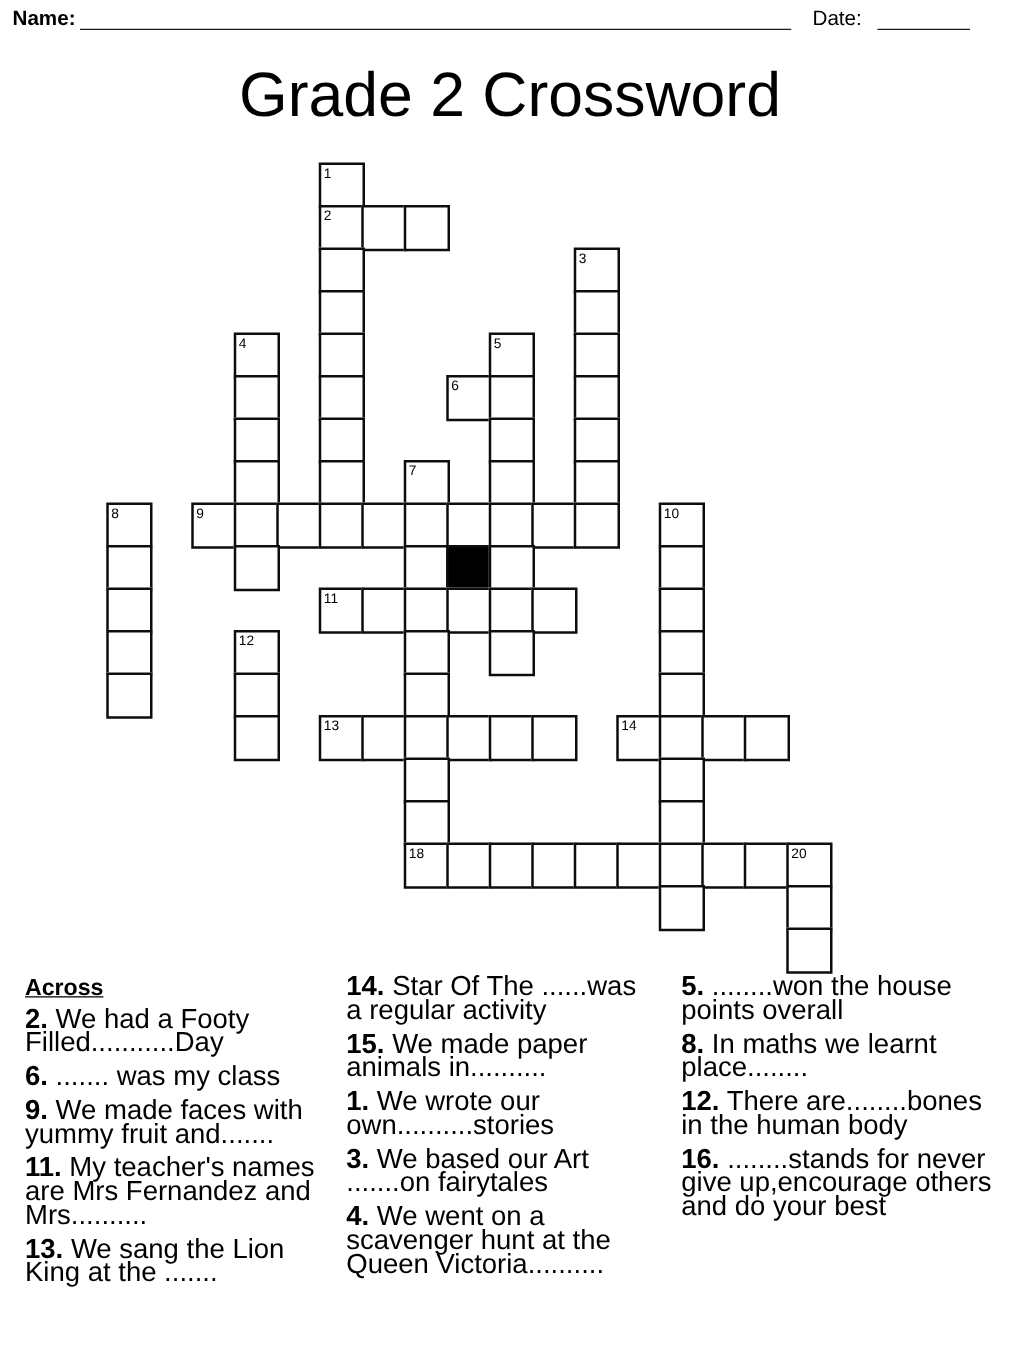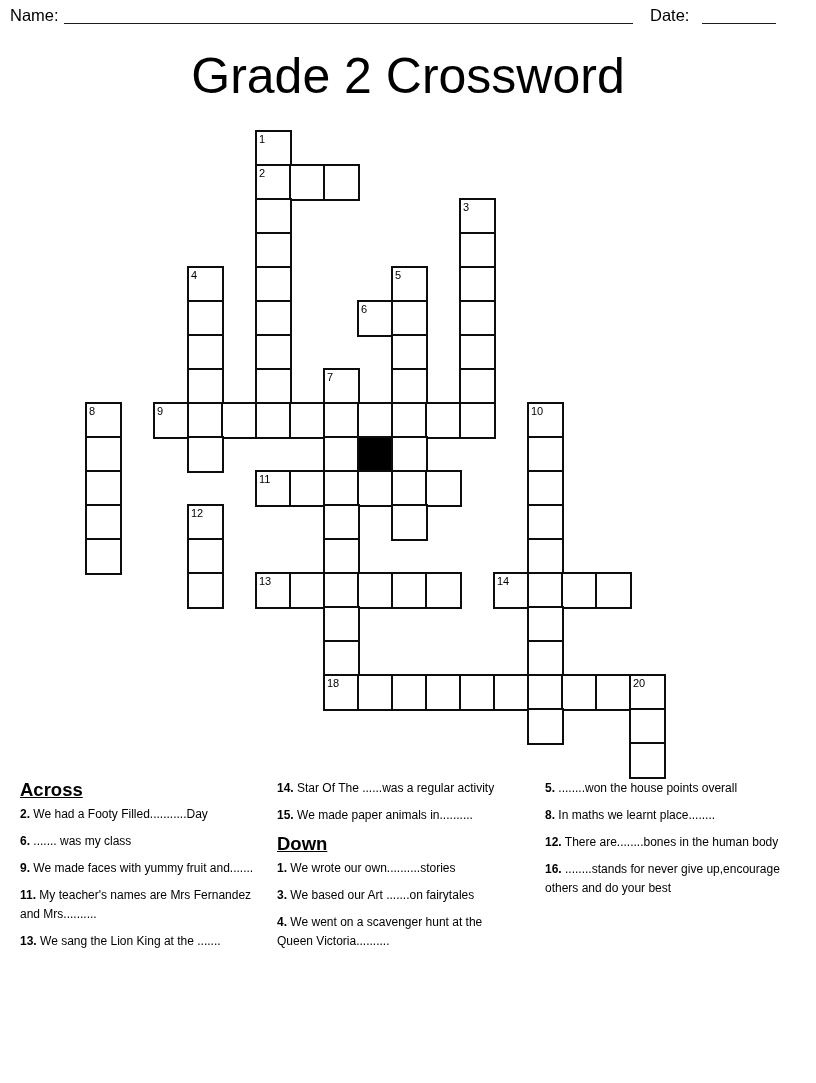--- a/index.html
+++ b/index.html
@@ -18,29 +18,29 @@
     position:absolute;width:37px;height:37px;box-sizing:border-box;
     border:2.6px solid #0d0d0d;background:#fff;
   }
   .cell.black{background:#000;}
   .cellnum{position:absolute;top:1px;left:2px;font-size:11px;line-height:1.1;color:#000;}
   .clue-col{position:absolute;top:779px;}
   .clue-heading{
     font-size:18.5px;font-weight:700;text-decoration:underline;
     margin:0 0 5px 0;line-height:21px;
   }
-  p.clue{margin:0 0 8px 0;font-size:12px;line-height:19px;}
+  p.clue{margin:0 0 8px 0;font-size:22px;line-height:19px;}
   p.clue b{font-weight:700;}
 </style>
 </head>
 <body>
 
 <div class="page">
 
-  <span class="hdr-label" style="left:10px;">Name:</span>
+  <span class="hdr-label" style="left:10px;font-weight:bold;">Name:</span>
   <div class="rule" style="left:64px;width:569px;"></div>
   <span class="hdr-label" style="left:650px;">Date:</span>
   <div class="rule" style="left:702px;width:74px;"></div>
 
   <h1 class="title">Grade 2 Crossword</h1>
 
   <div id="crossword-grid">
       <div class="cell" style="left: 255px; top: 130px;">
         <span class="cellnum">1</span>
       </div>
@@ -168,21 +168,20 @@
       <div class="clue-heading">Across</div>
       <p class="clue"><b>2.</b><span> We had a Footy Filled...........Day</span></p>
       <p class="clue"><b>6.</b><span> ....... was my class</span></p>
       <p class="clue"><b>9.</b><span> We made faces with yummy fruit and.......</span></p>
       <p class="clue"><b>11.</b><span> My teacher's names are Mrs Fernandez and Mrs..........</span></p>
       <p class="clue"><b>13.</b><span> We sang the Lion King at the .......</span></p>
     </div>
   <div class="clue-col" id="clue-col-1" style="left:277px;width:237px;">
       <p class="clue"><b>14.</b><span> Star Of The ......was a regular activity</span></p>
       <p class="clue"><b>15.</b><span> We made paper animals in..........</span></p>
-      <div class="clue-heading">Down</div>
       <p class="clue"><b>1.</b><span> We wrote our own..........stories</span></p>
       <p class="clue"><b>3.</b><span> We based our Art .......on fairytales</span></p>
       <p class="clue"><b>4.</b><span> We went on a scavenger hunt at the Queen Victoria..........</span></p>
     </div>
   <div class="clue-col" id="clue-col-2" style="left:545px;width:253px;">
       <p class="clue"><b>5.</b><span> ........won the house points overall</span></p>
       <p class="clue"><b>8.</b><span> In maths we learnt place........</span></p>
       <p class="clue"><b>12.</b><span> There are........bones in the human body</span></p>
       <p class="clue"><b>16.</b><span> ........stands for never give up,encourage others and do your best</span></p>
     </div>

